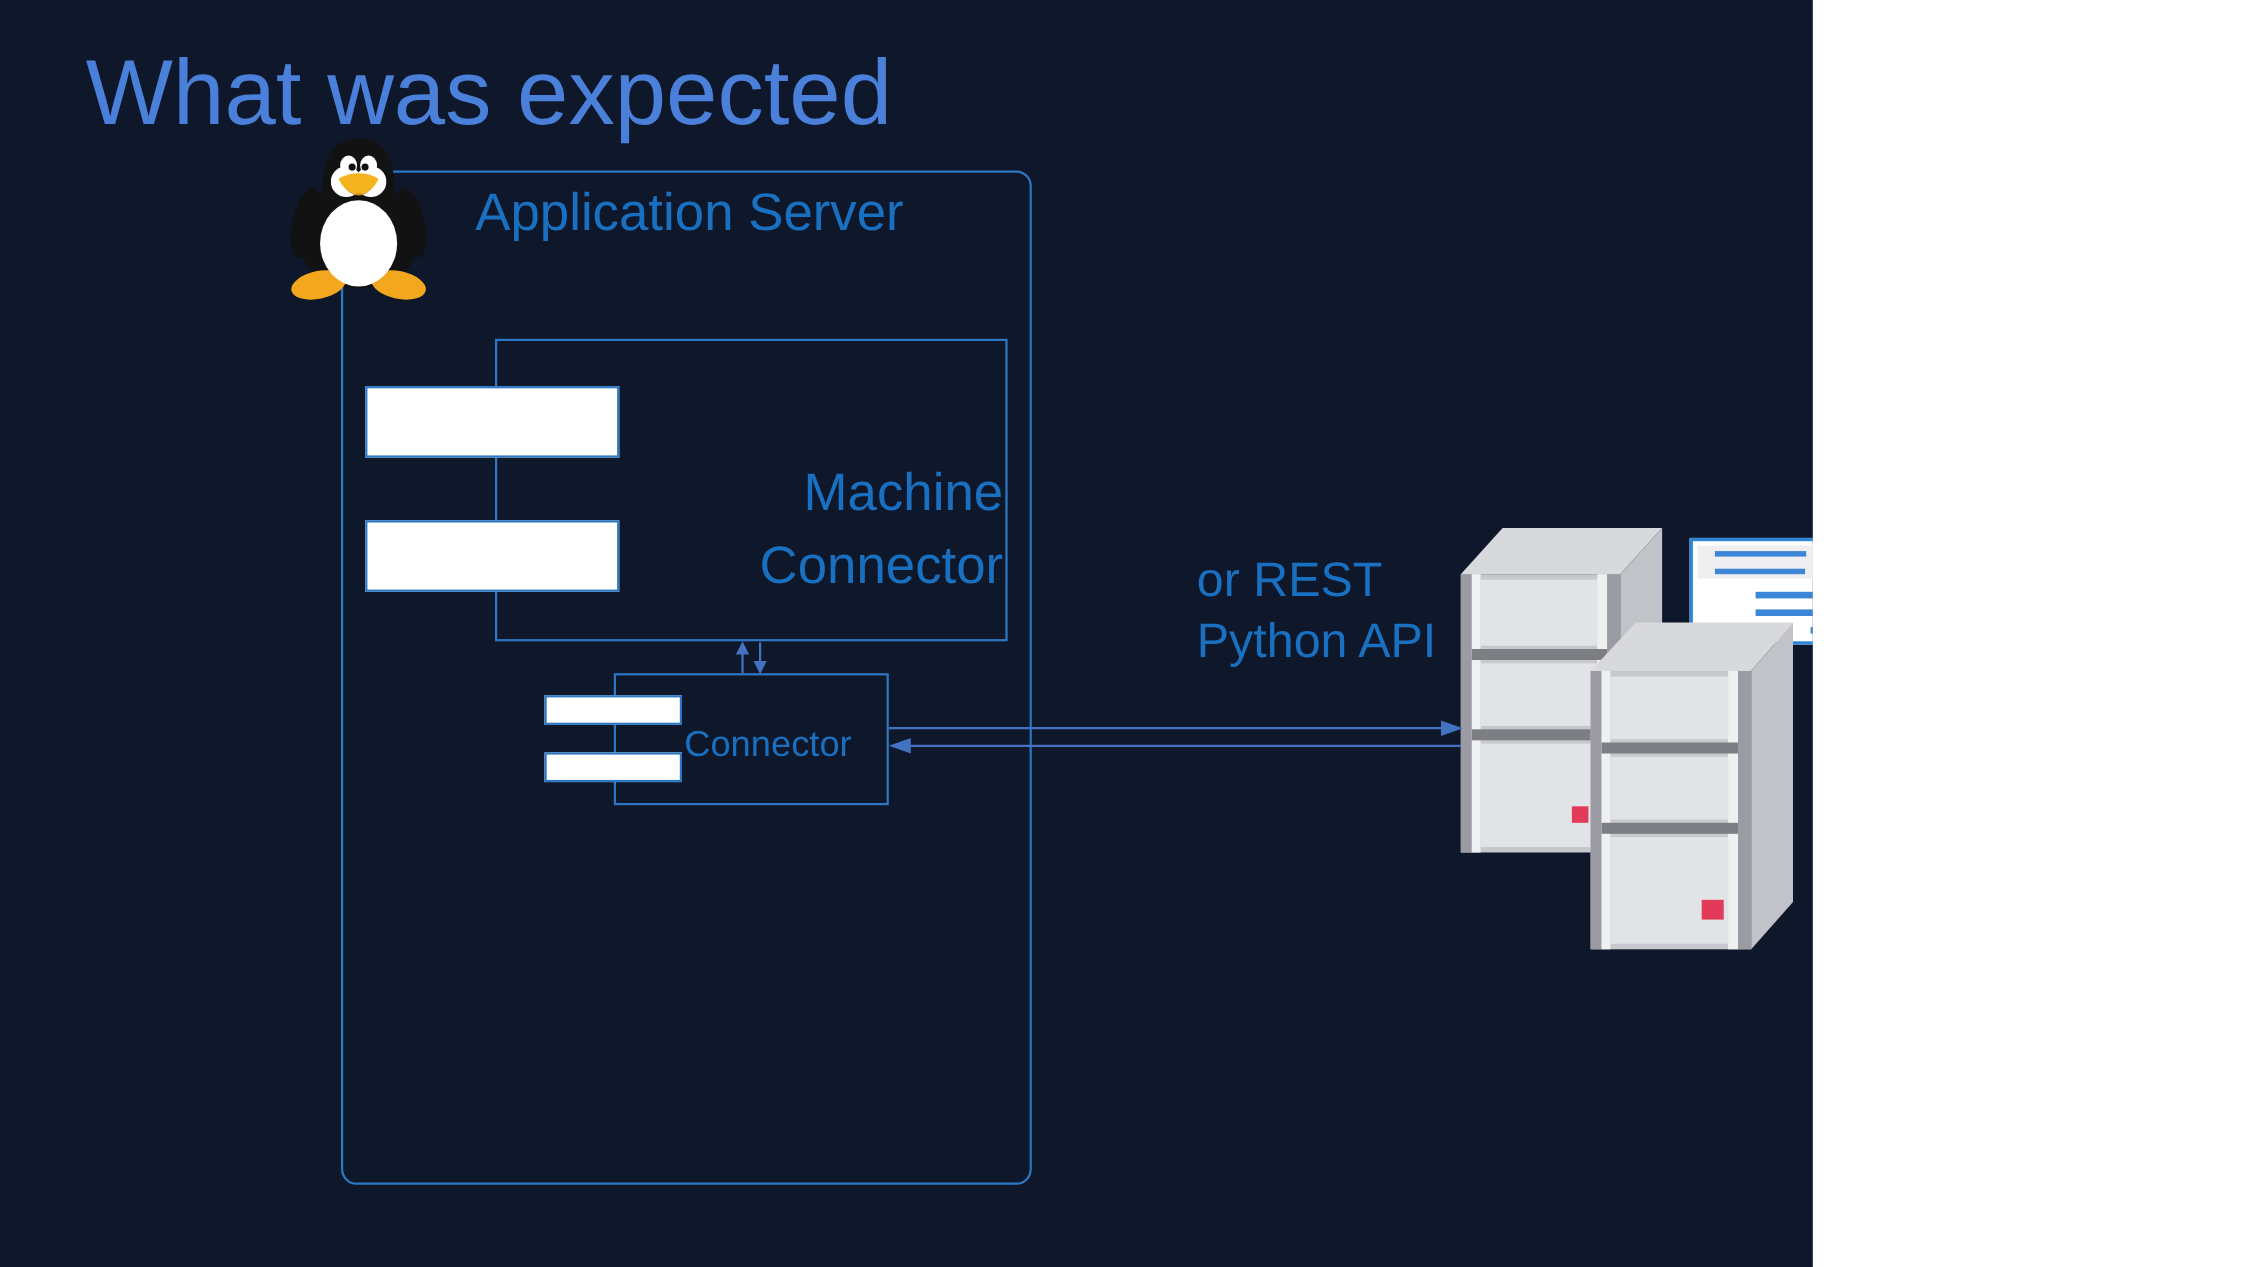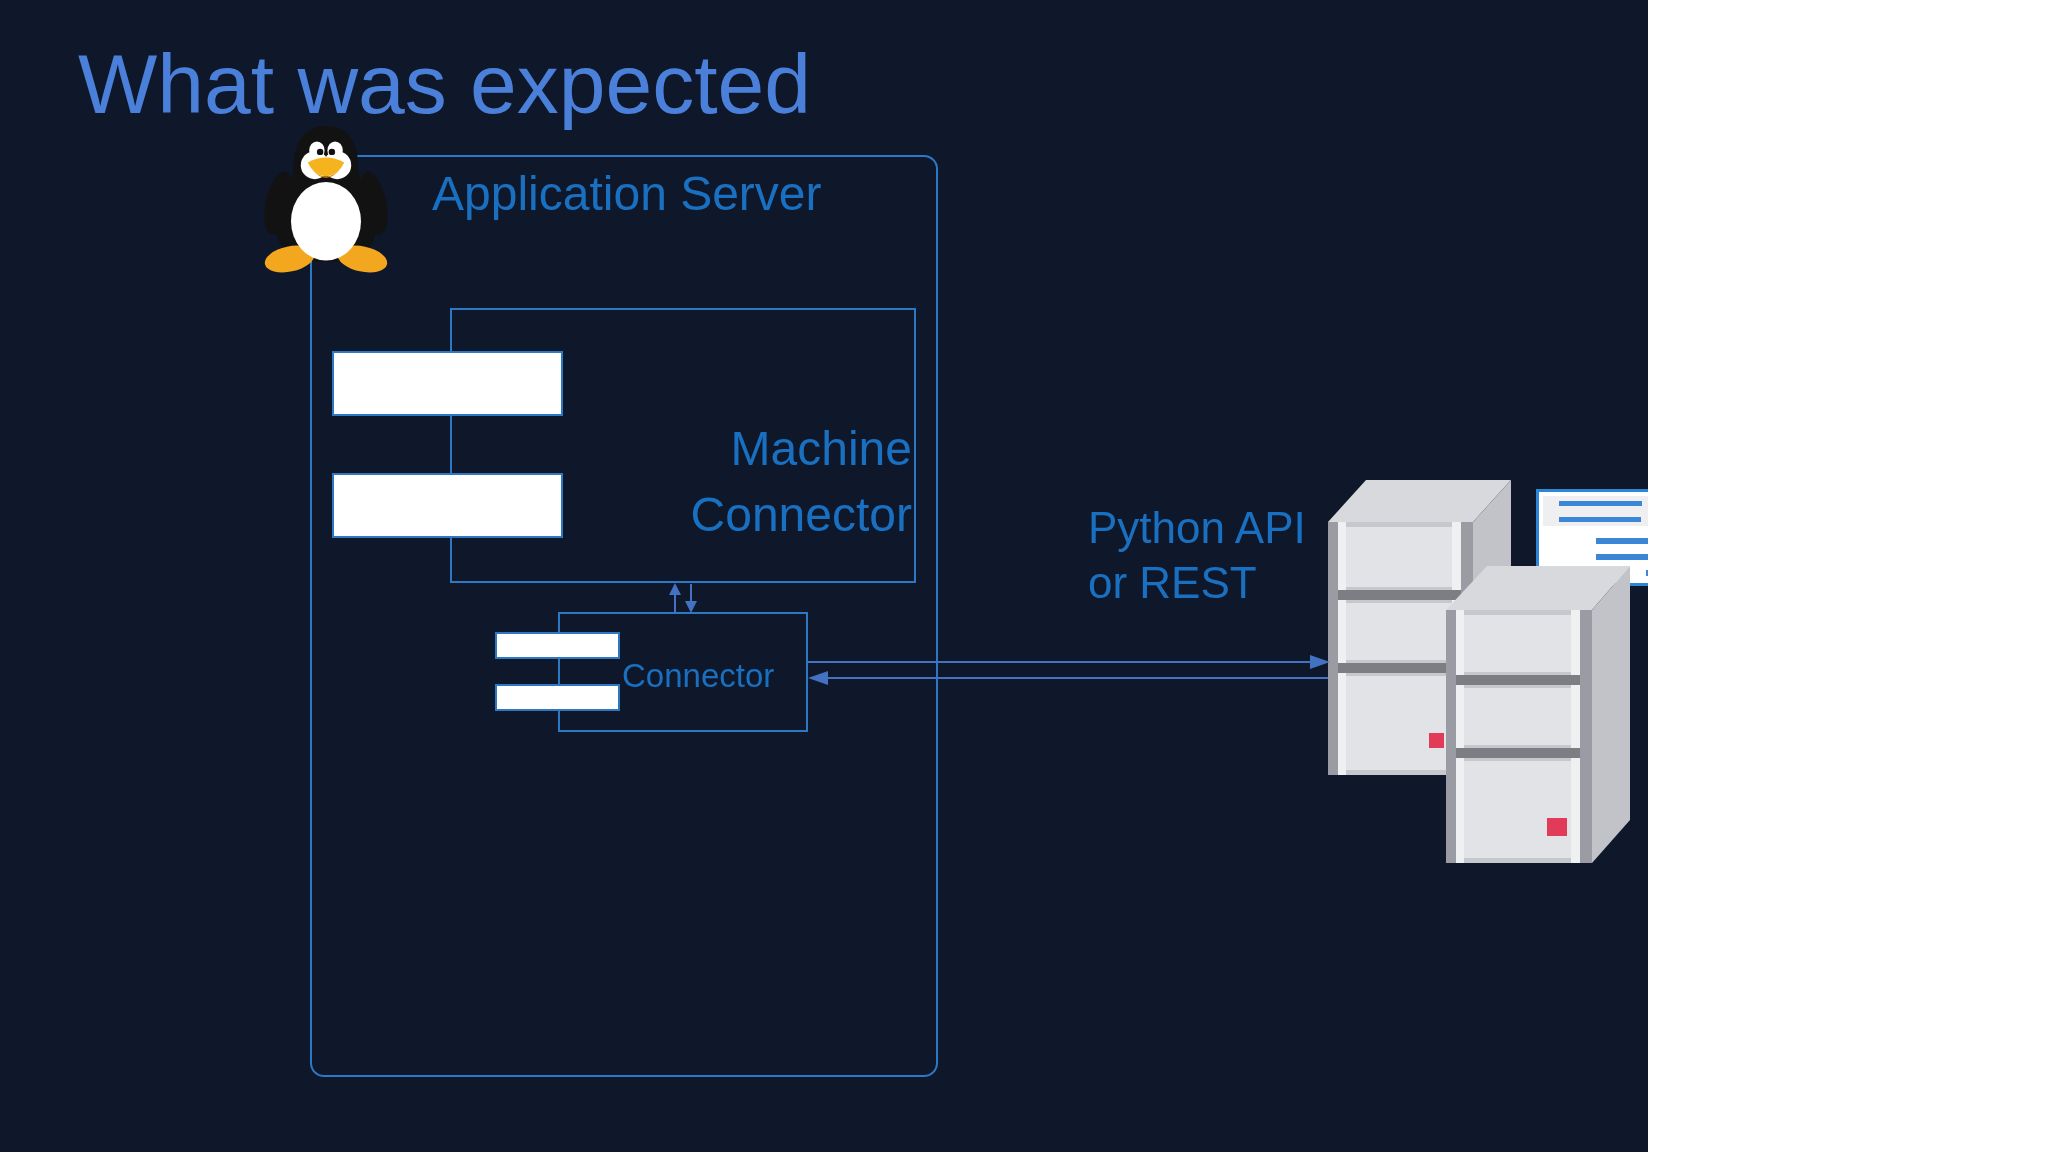--- a/index.html
+++ b/index.html
@@ -113,22 +113,22 @@
   <div class="port ml-port-1"></div>
   <div class="port ml-port-2"></div>
 
   <div class="component-box conn-box">
     <div class="conn-label">Connector</div>
   </div>
   <div class="port conn-port-1"></div>
   <div class="port conn-port-2"></div>
 
   <div class="api-label">
+    <div>or REST</div>
     <div>Python API</div>
-    <div>or REST</div>
   </div>
 
   <div class="card">
     <div class="card-header"></div>
     <div class="card-line cl1"></div>
     <div class="card-line cl2"></div>
     <div class="card-badge"></div>
     <div class="card-line cl3"></div>
     <div class="card-line cl4"></div>
     <div class="card-line cl5"></div>

